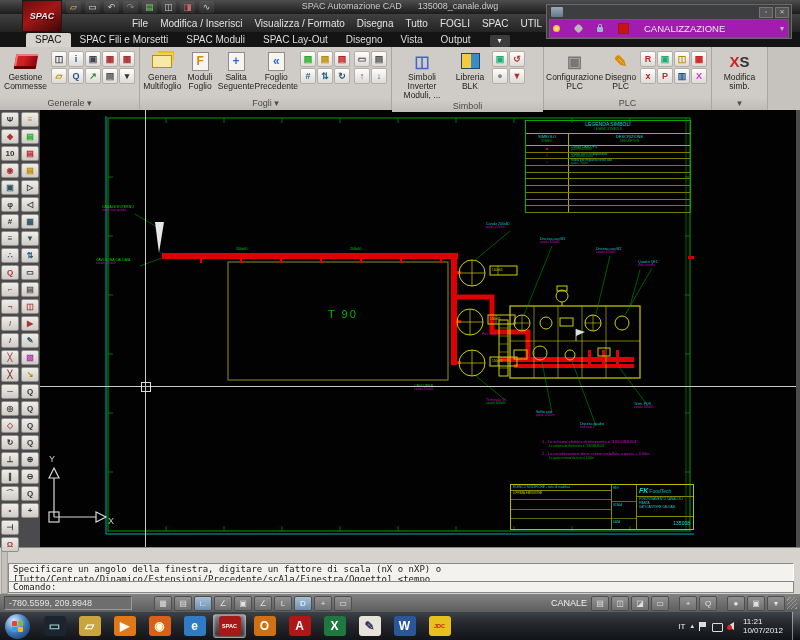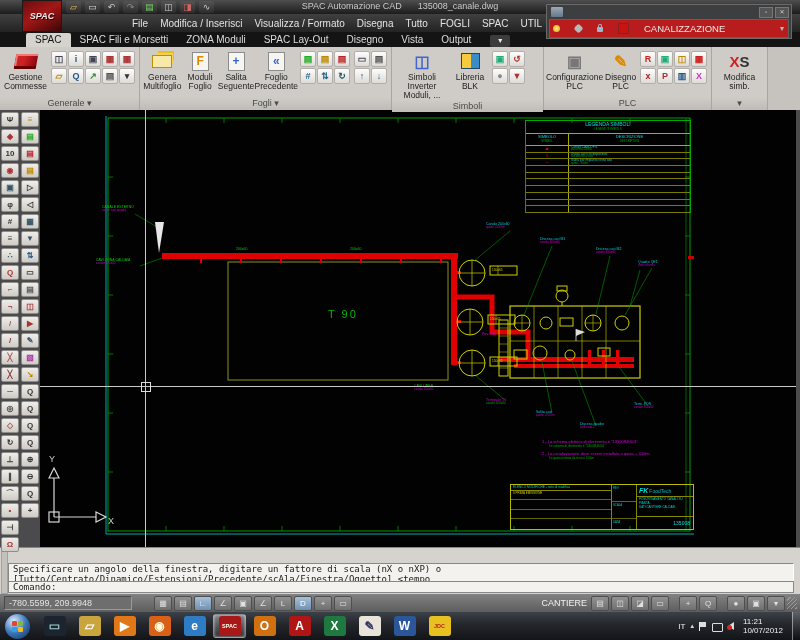--- a/index.html
+++ b/index.html
@@ -23,21 +23,21 @@
     padding-left:126px;box-sizing:border-box}
   .menu-item{color:#e2e2e2;font-size:10px;padding:0 6px;white-space:nowrap}
   
   #layer-panel{position:absolute;left:546px;top:4px;width:246px;height:35px;z-index:40;
     background:#3d3e40;border:1px solid #6a6a6a;box-sizing:border-box}
   .lp-top{height:14px;display:flex;align-items:center;padding:0 2px}
   .lp-clip{width:12px;height:10px;background:linear-gradient(#9ab,#678);border-radius:1px;margin-left:2px}
   .lp-btns{margin-left:auto;display:flex;gap:2px}
   .lp-btn{width:12px;height:9px;background:#555;border:1px solid #777;color:#ccc;font-size:6px;
     line-height:8px;text-align:center}
-  .lp-combo{height:17px;margin:0 2px;background:#b91c1c;border:1px solid #606060;
+  .lp-combo{height:17px;margin:0 2px;background:#a21caf;border:1px solid #606060;
     display:flex;align-items:center;gap:15px;padding:0 3px}
   .lp-bulb{width:7px;height:7px;border-radius:50%;background:radial-gradient(#ffe98a,#d9a800)}
   .lp-sun{width:7px;height:7px;background:#b8b8b8;border-radius:2px;transform:rotate(45deg)}
   .lp-lock{width:6px;height:5px;background:#9db6c8;border-radius:1px;position:relative;margin-top:2px}
   .lp-lock::before{content:"";position:absolute;left:1px;top:-3px;width:4px;height:3px;
     border:1px solid #9db6c8;border-bottom:none;border-radius:2px 2px 0 0;box-sizing:border-box}
   .lp-swatch{width:9px;height:9px;background:#c11;border:1px solid #822}
   .lp-text{color:#e8e8e8;font-size:9.5px;flex:1}
   .lp-arrow{color:#bbb;font-size:8px;margin-right:1px}
   
@@ -247,21 +247,21 @@
     <div class="lp-swatch"></div>
     <div class="lp-text">CANALIZZAZIONE</div>
     <div class="lp-arrow">▾</div>
   </div>
 </div>
 
 <div id="tabs">
   <div style="display:flex;align-items:flex-end">
     <div class="tab active"><span>SPAC</span></div>
       <div class="tab"><span>SPAC Fili e Morsetti</span></div>
-      <div class="tab"><span>ZONA Moduli</span></div>
+      <div class="tab"><span>SPAC Moduli</span></div>
       <div class="tab"><span>SPAC Lay-Out</span></div>
       <div class="tab"><span>Disegno</span></div>
       <div class="tab"><span>Vista</span></div>
       <div class="tab"><span>Output</span></div>
   </div>
   <div id="tab-extra">▾</div>
 </div>
 
 <div id="ribbon">
   <div class="rgroup" style="width:140px">
@@ -982,21 +982,21 @@
         <span>D</span>
       </div>
       <div class="stg">
         <span>+</span>
       </div>
       <div class="stg">
         <span>▭</span>
       </div>
   </div>
   <div class="sright">
-    <span class="model">CANTIERE</span>
+    <span class="model">CANALE</span>
     <div style="display:flex;gap:2px">
       <div class="stg">
           <span>▤</span>
         </div>
         <div class="stg">
           <span>◫</span>
         </div>
         <div class="stg">
           <span>◪</span>
         </div>

